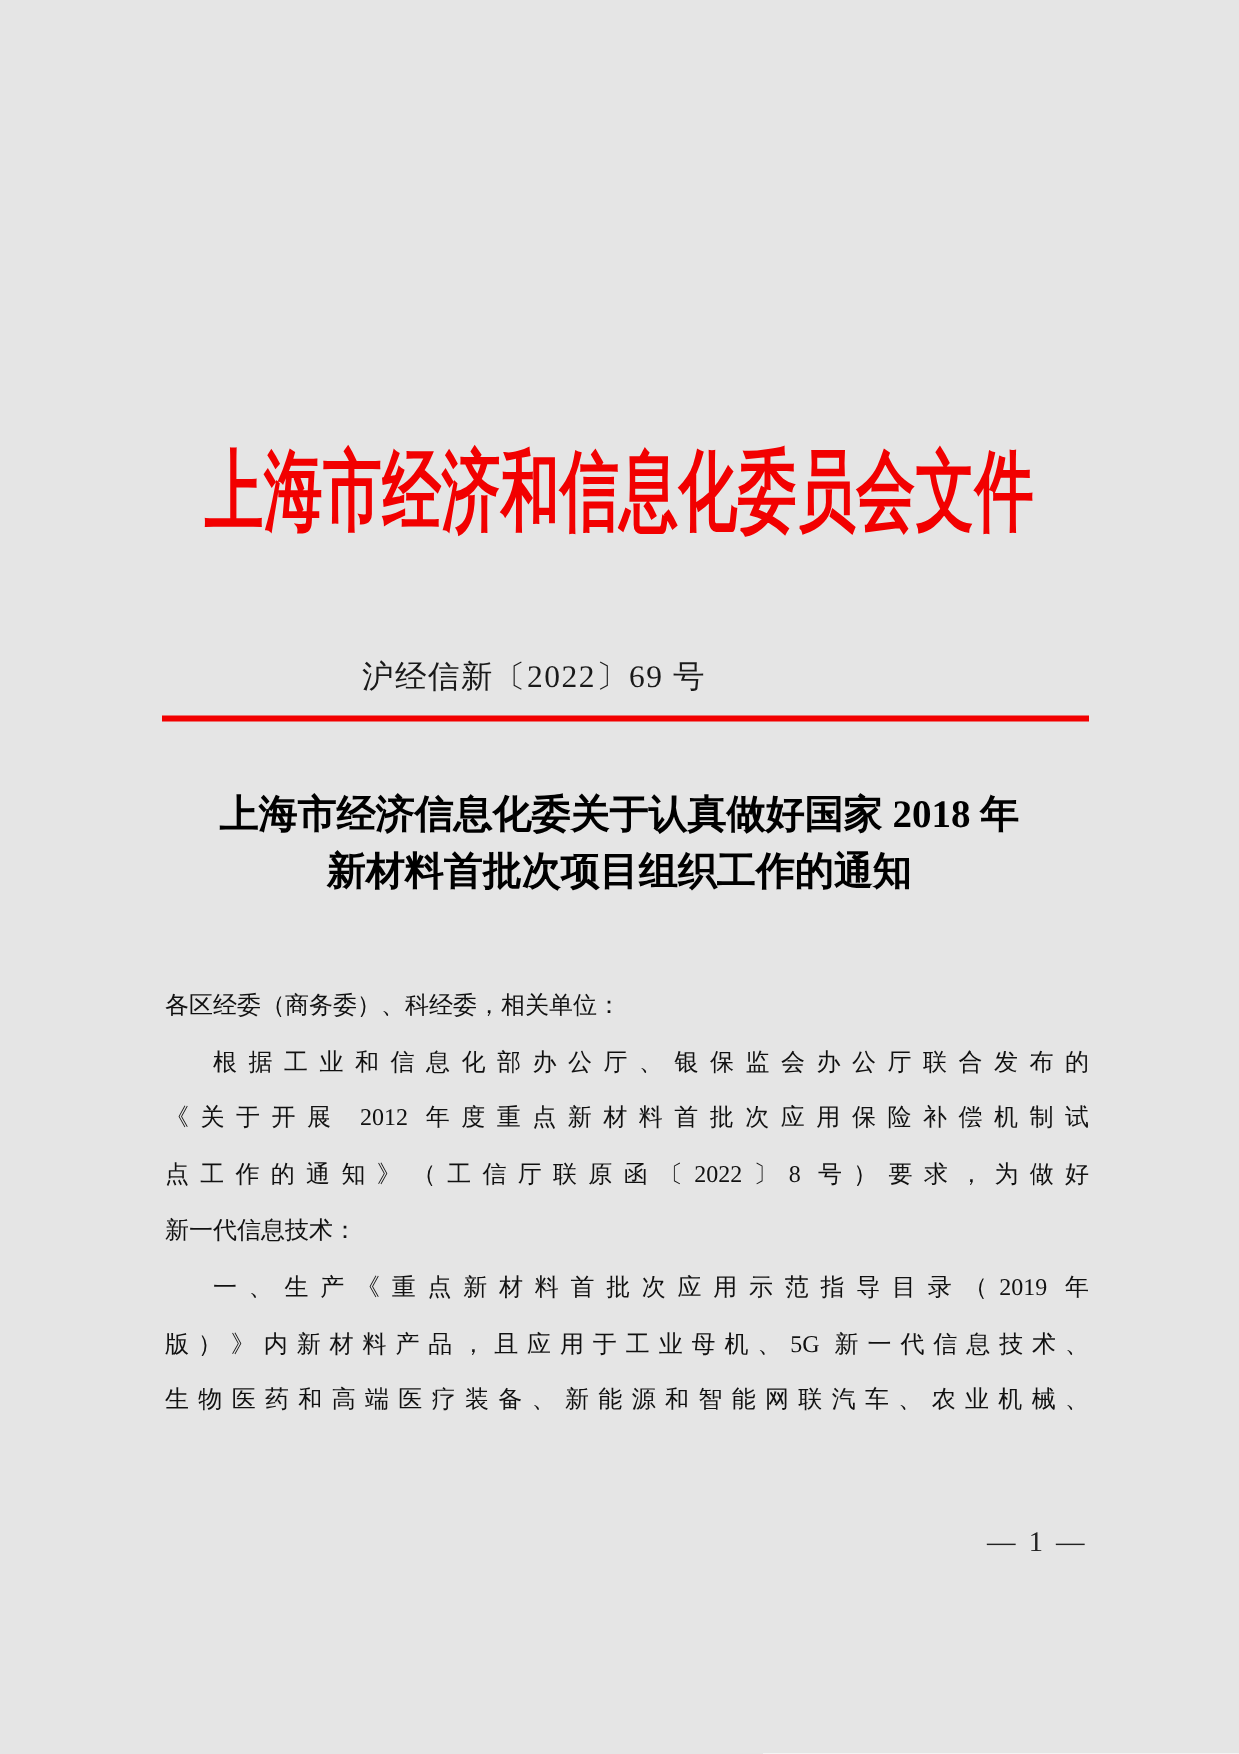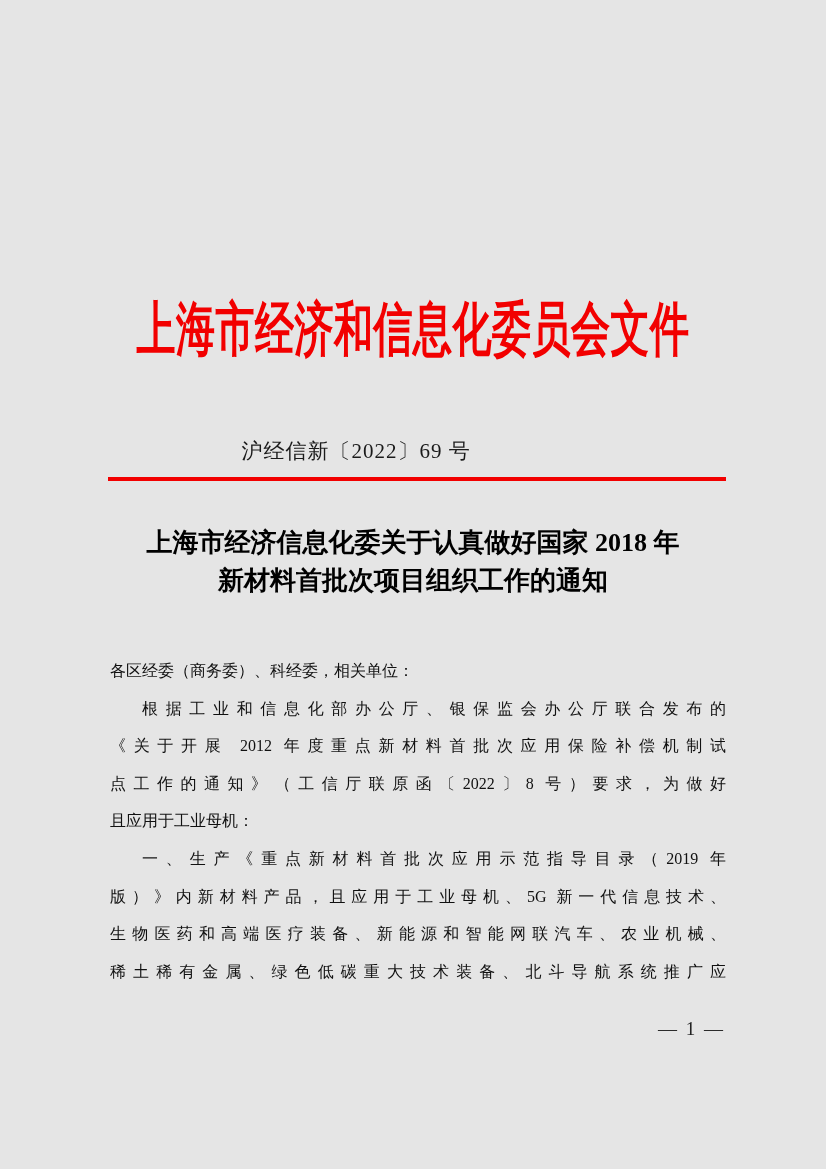--- a/index.html
+++ b/index.html
@@ -105,22 +105,21 @@
   <div class="doc-title">
     <div>上海市经济信息化委关于认真做好国家 2018 年</div>
     <div>新材料首批次项目组织工作的通知</div>
   </div>
 
   <div class="body-text">
     <div class="line">各区经委（商务委）、科经委，相关单位：</div>
     <div class="line fill indent">根据工业和信息化部办公厅、银保监会办公厅联合发布的</div>
     <div class="line fill">《关于开展 2012 年度重点新材料首批次应用保险补偿机制试</div>
     <div class="line fill">点工作的通知》（工信厅联原函〔2022〕8 号）要求，为做好</div>
-    <div class="line">且应用于工业母机：</div>
+    <div class="line">新一代信息技术：</div>
     <div class="line fill indent">一、生产《重点新材料首批次应用示范指导目录（2019 年</div>
     <div class="line fill">版）》内新材料产品，且应用于工业母机、5G 新一代信息技术、</div>
     <div class="line fill">生物医药和高端医疗装备、新能源和智能网联汽车、农业机械、</div>
-    <div class="line fill">稀土稀有金属、绿色低碳重大技术装备、北斗导航系统推广应</div>
   </div>
 
   <div class="page-number">— 1 —</div>
 
 </div>
 
 </body></html>

